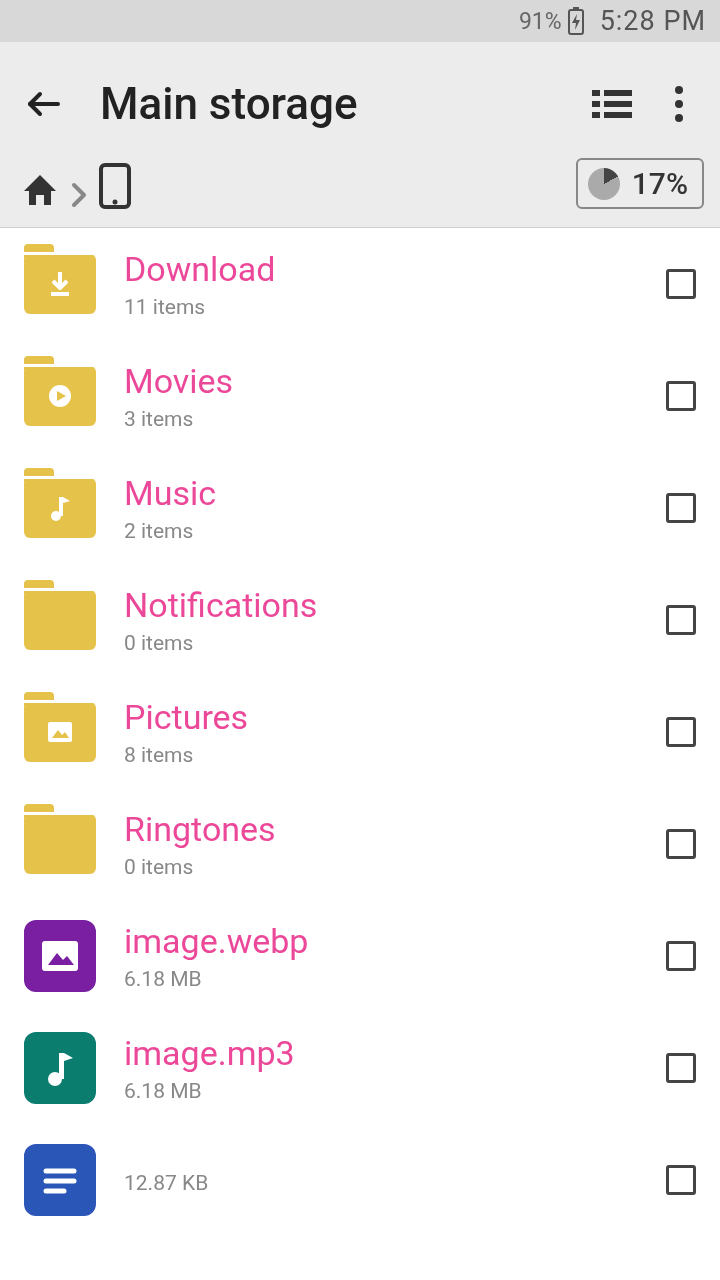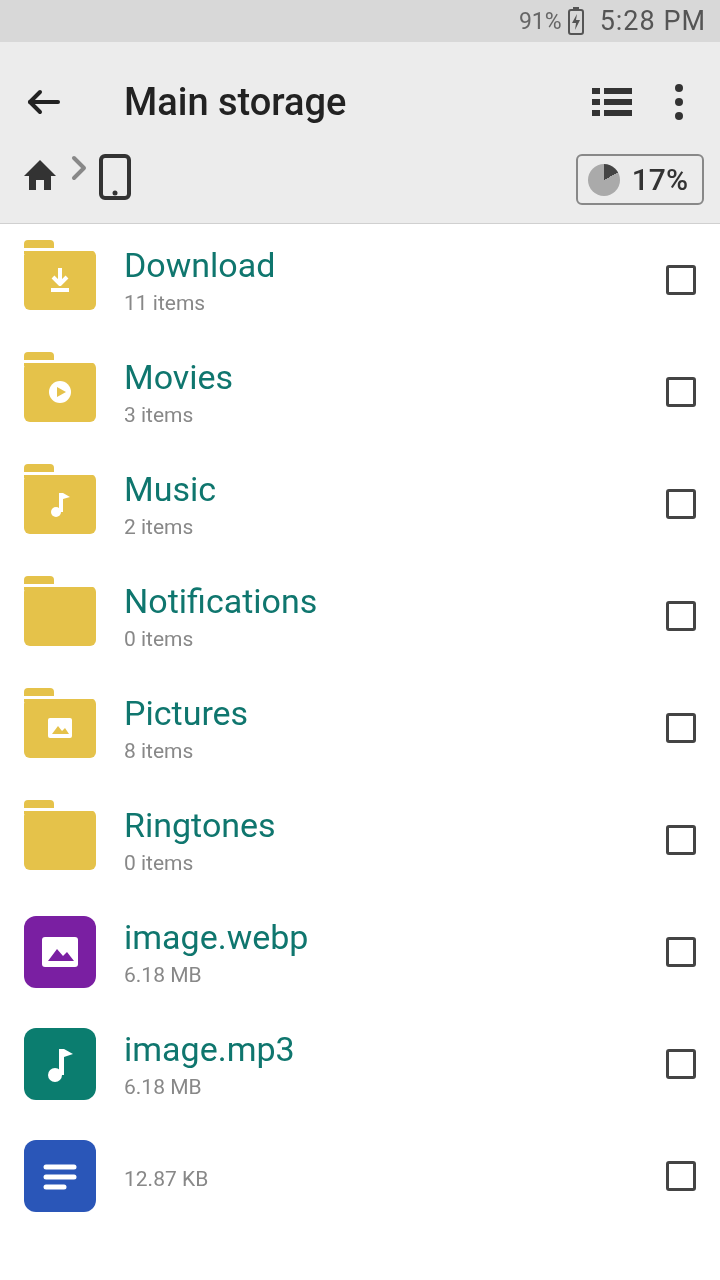--- a/index.html
+++ b/index.html
@@ -17,26 +17,26 @@
   .status-bar .battery-pct { margin-right: 4px; font-size: 23px; color: #666; }
   .status-bar .charging-icon { margin-right: 14px; display:inline-flex; }
   .status-bar .time { letter-spacing: 1px; }
   .app-header {
     background: #ececec;
     padding: 36px 20px 10px 20px;
     display: flex;
     align-items: center;
   }
   .back-btn { width: 48px; height:48px; display:flex; align-items:center; justify-content:center; }
-  .app-title { font-size: 38px; color:#222; font-weight:500; margin-left: 56px; flex:1; }
+  .app-title { font-size: 44px; color:#222; font-weight:500; margin-left: 32px; flex:1; }
   .header-actions { display:flex; align-items:center; gap: 42px; padding-right: 16px; }
   .breadcrumb-row {
     background:#ececec;
     display:flex;
-    align-items:flex-start;
+    align-items:flex-end;
     padding: 18px 16px 18px 20px;
     border-bottom: 1px solid #d0d0d0;
   }
   .breadcrumb-row .crumb { display:inline-flex; align-items:center; }
   .breadcrumb-row .chev { margin: 0 10px; color:#777; }
   .storage-badge {
     margin-left:auto;
     border:2px solid #888;
     border-radius:6px;
     padding: 6px 14px 6px 10px;
@@ -91,21 +91,21 @@
   .sq-icon {
     width:72px; height:72px;
     border-radius:12px;
     display:flex; align-items:center; justify-content:center;
     color:#fff;
   }
   .sq-purple { background:#7a1fa2; }
   .sq-teal { background:#0b7d6f; }
   .sq-blue { background:#2a56b8; }
   .file-text { flex:1; min-width:0; }
-  .file-name { font-size:34px; color:#0f766e; }
+  .file-name { font-size:34px; color:#ec4899; }
   .file-sub { font-size:21px; color:#888; margin-top:6px; }
   .checkbox {
     width:30px; height:30px;
     border:3px solid #444;
     border-radius:3px;
     flex-shrink:0;
   }
   svg { display:block; }
 </style>
 </head>

